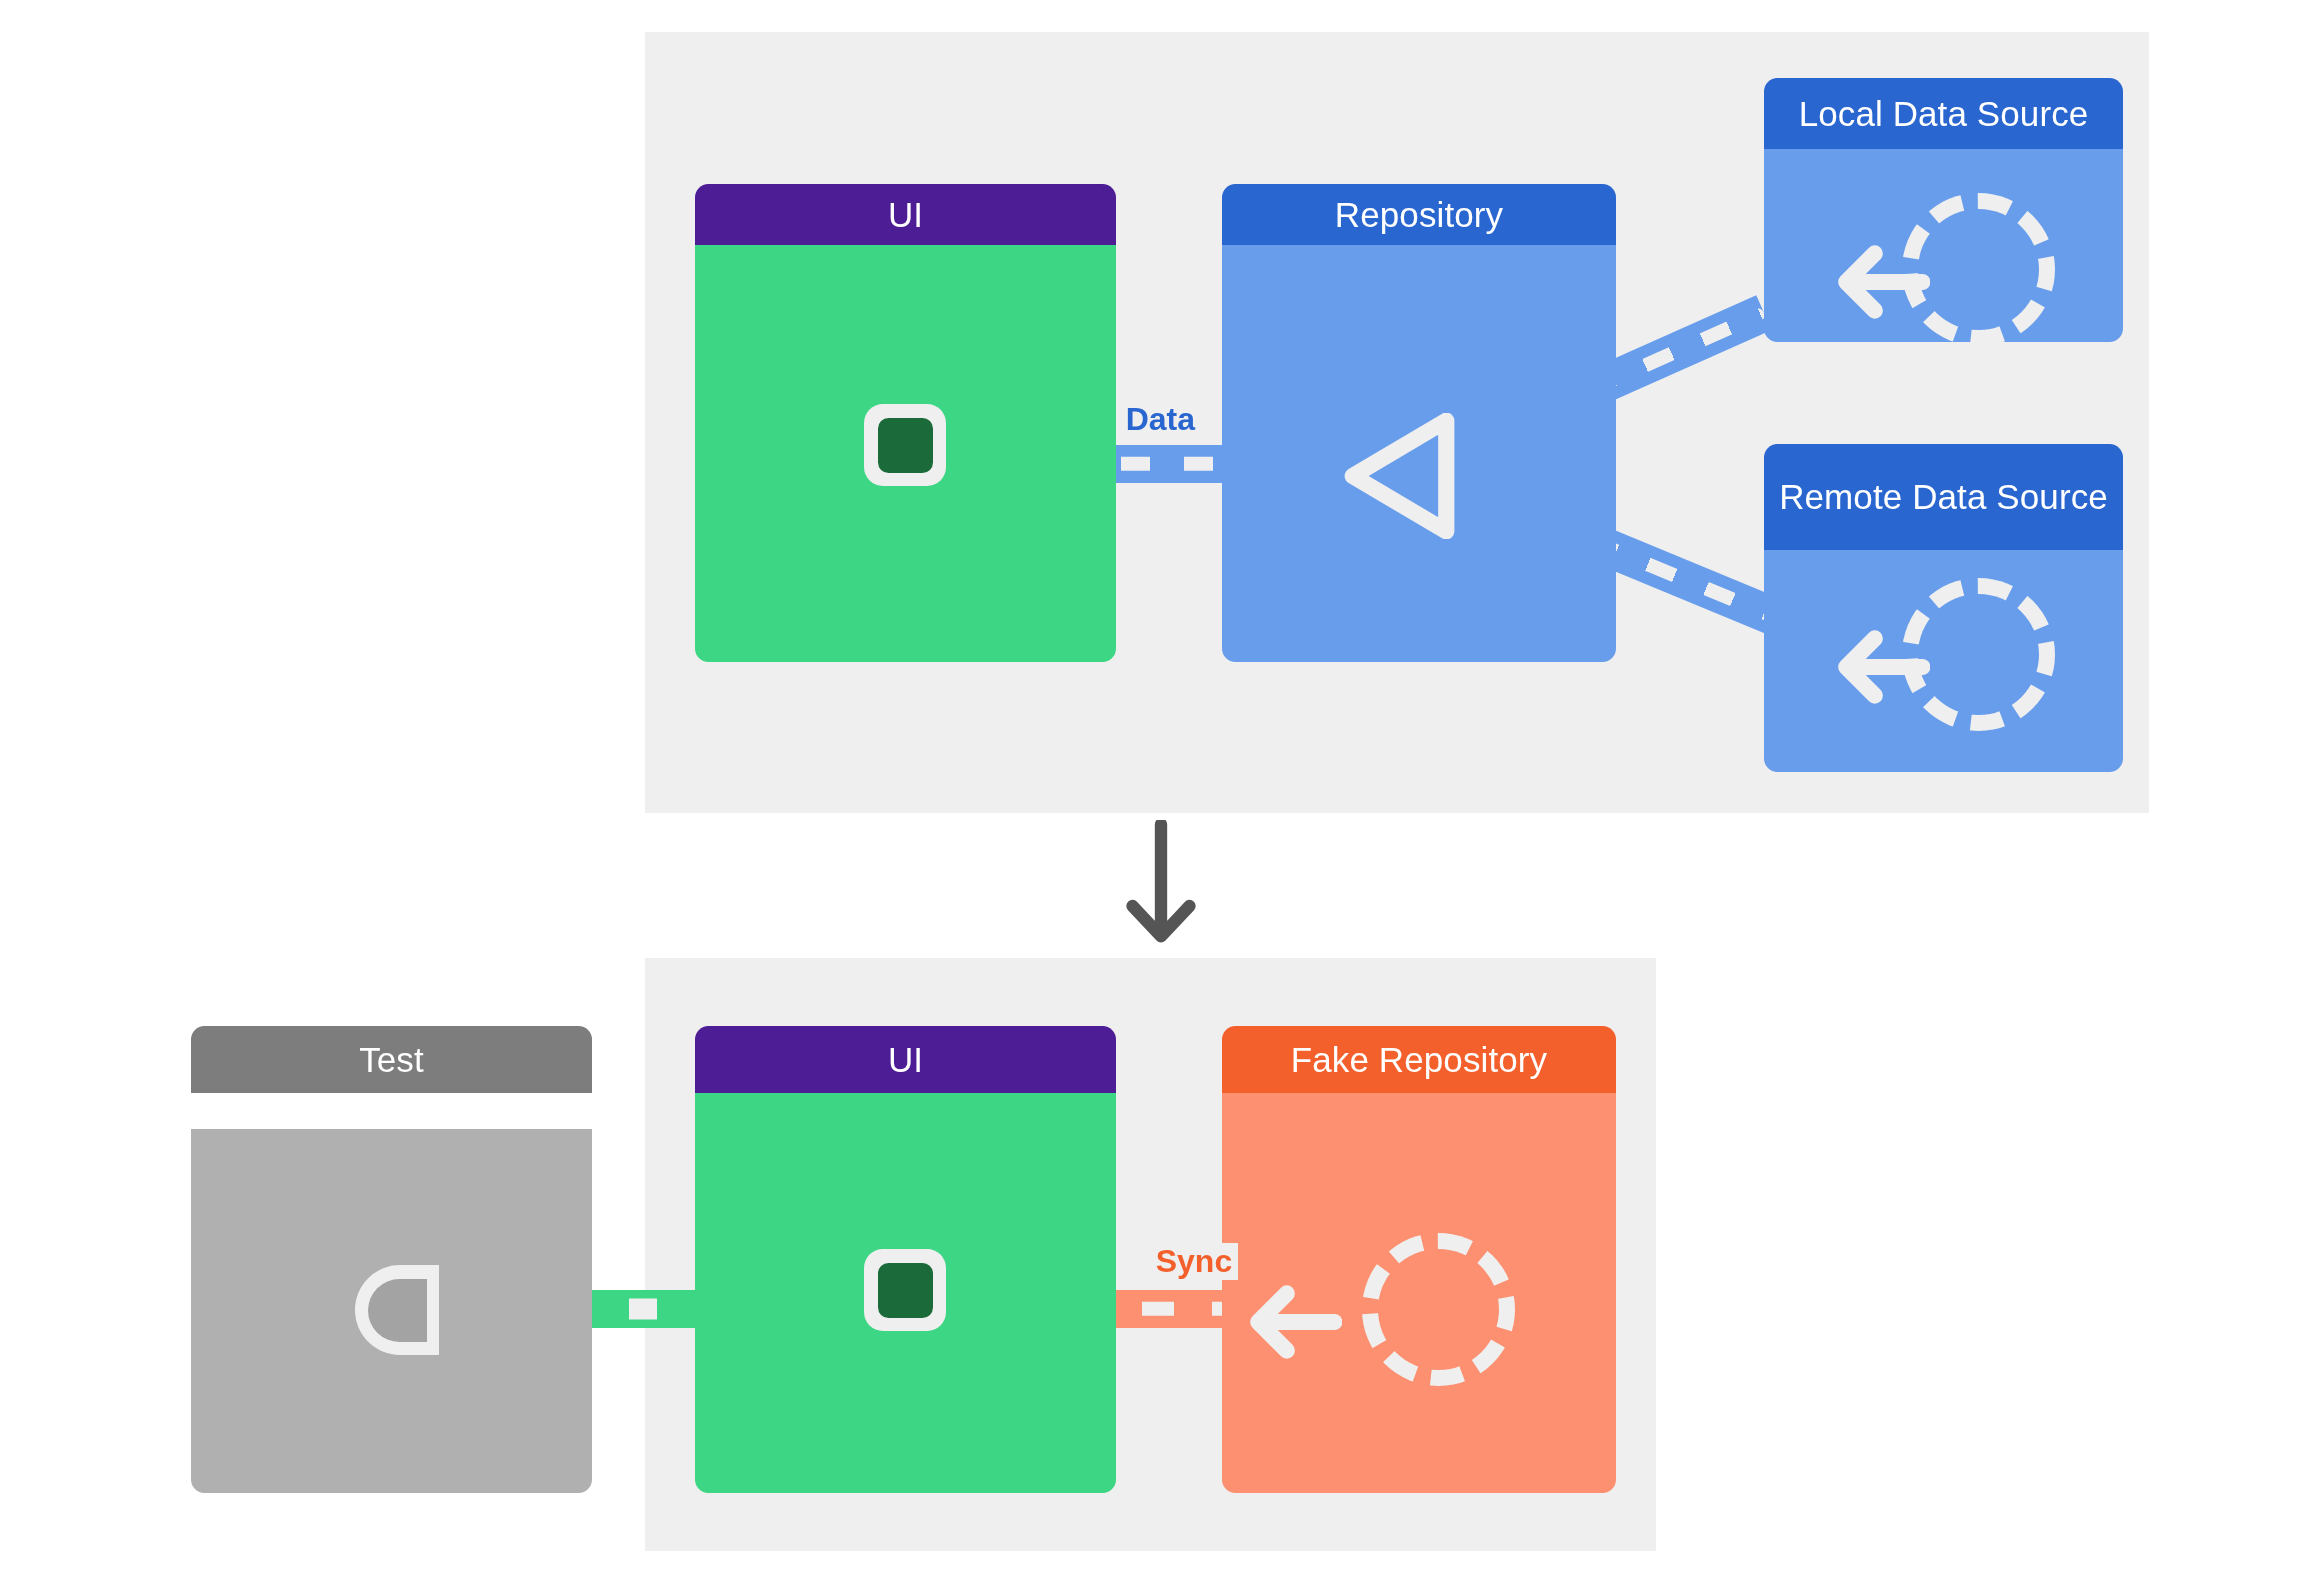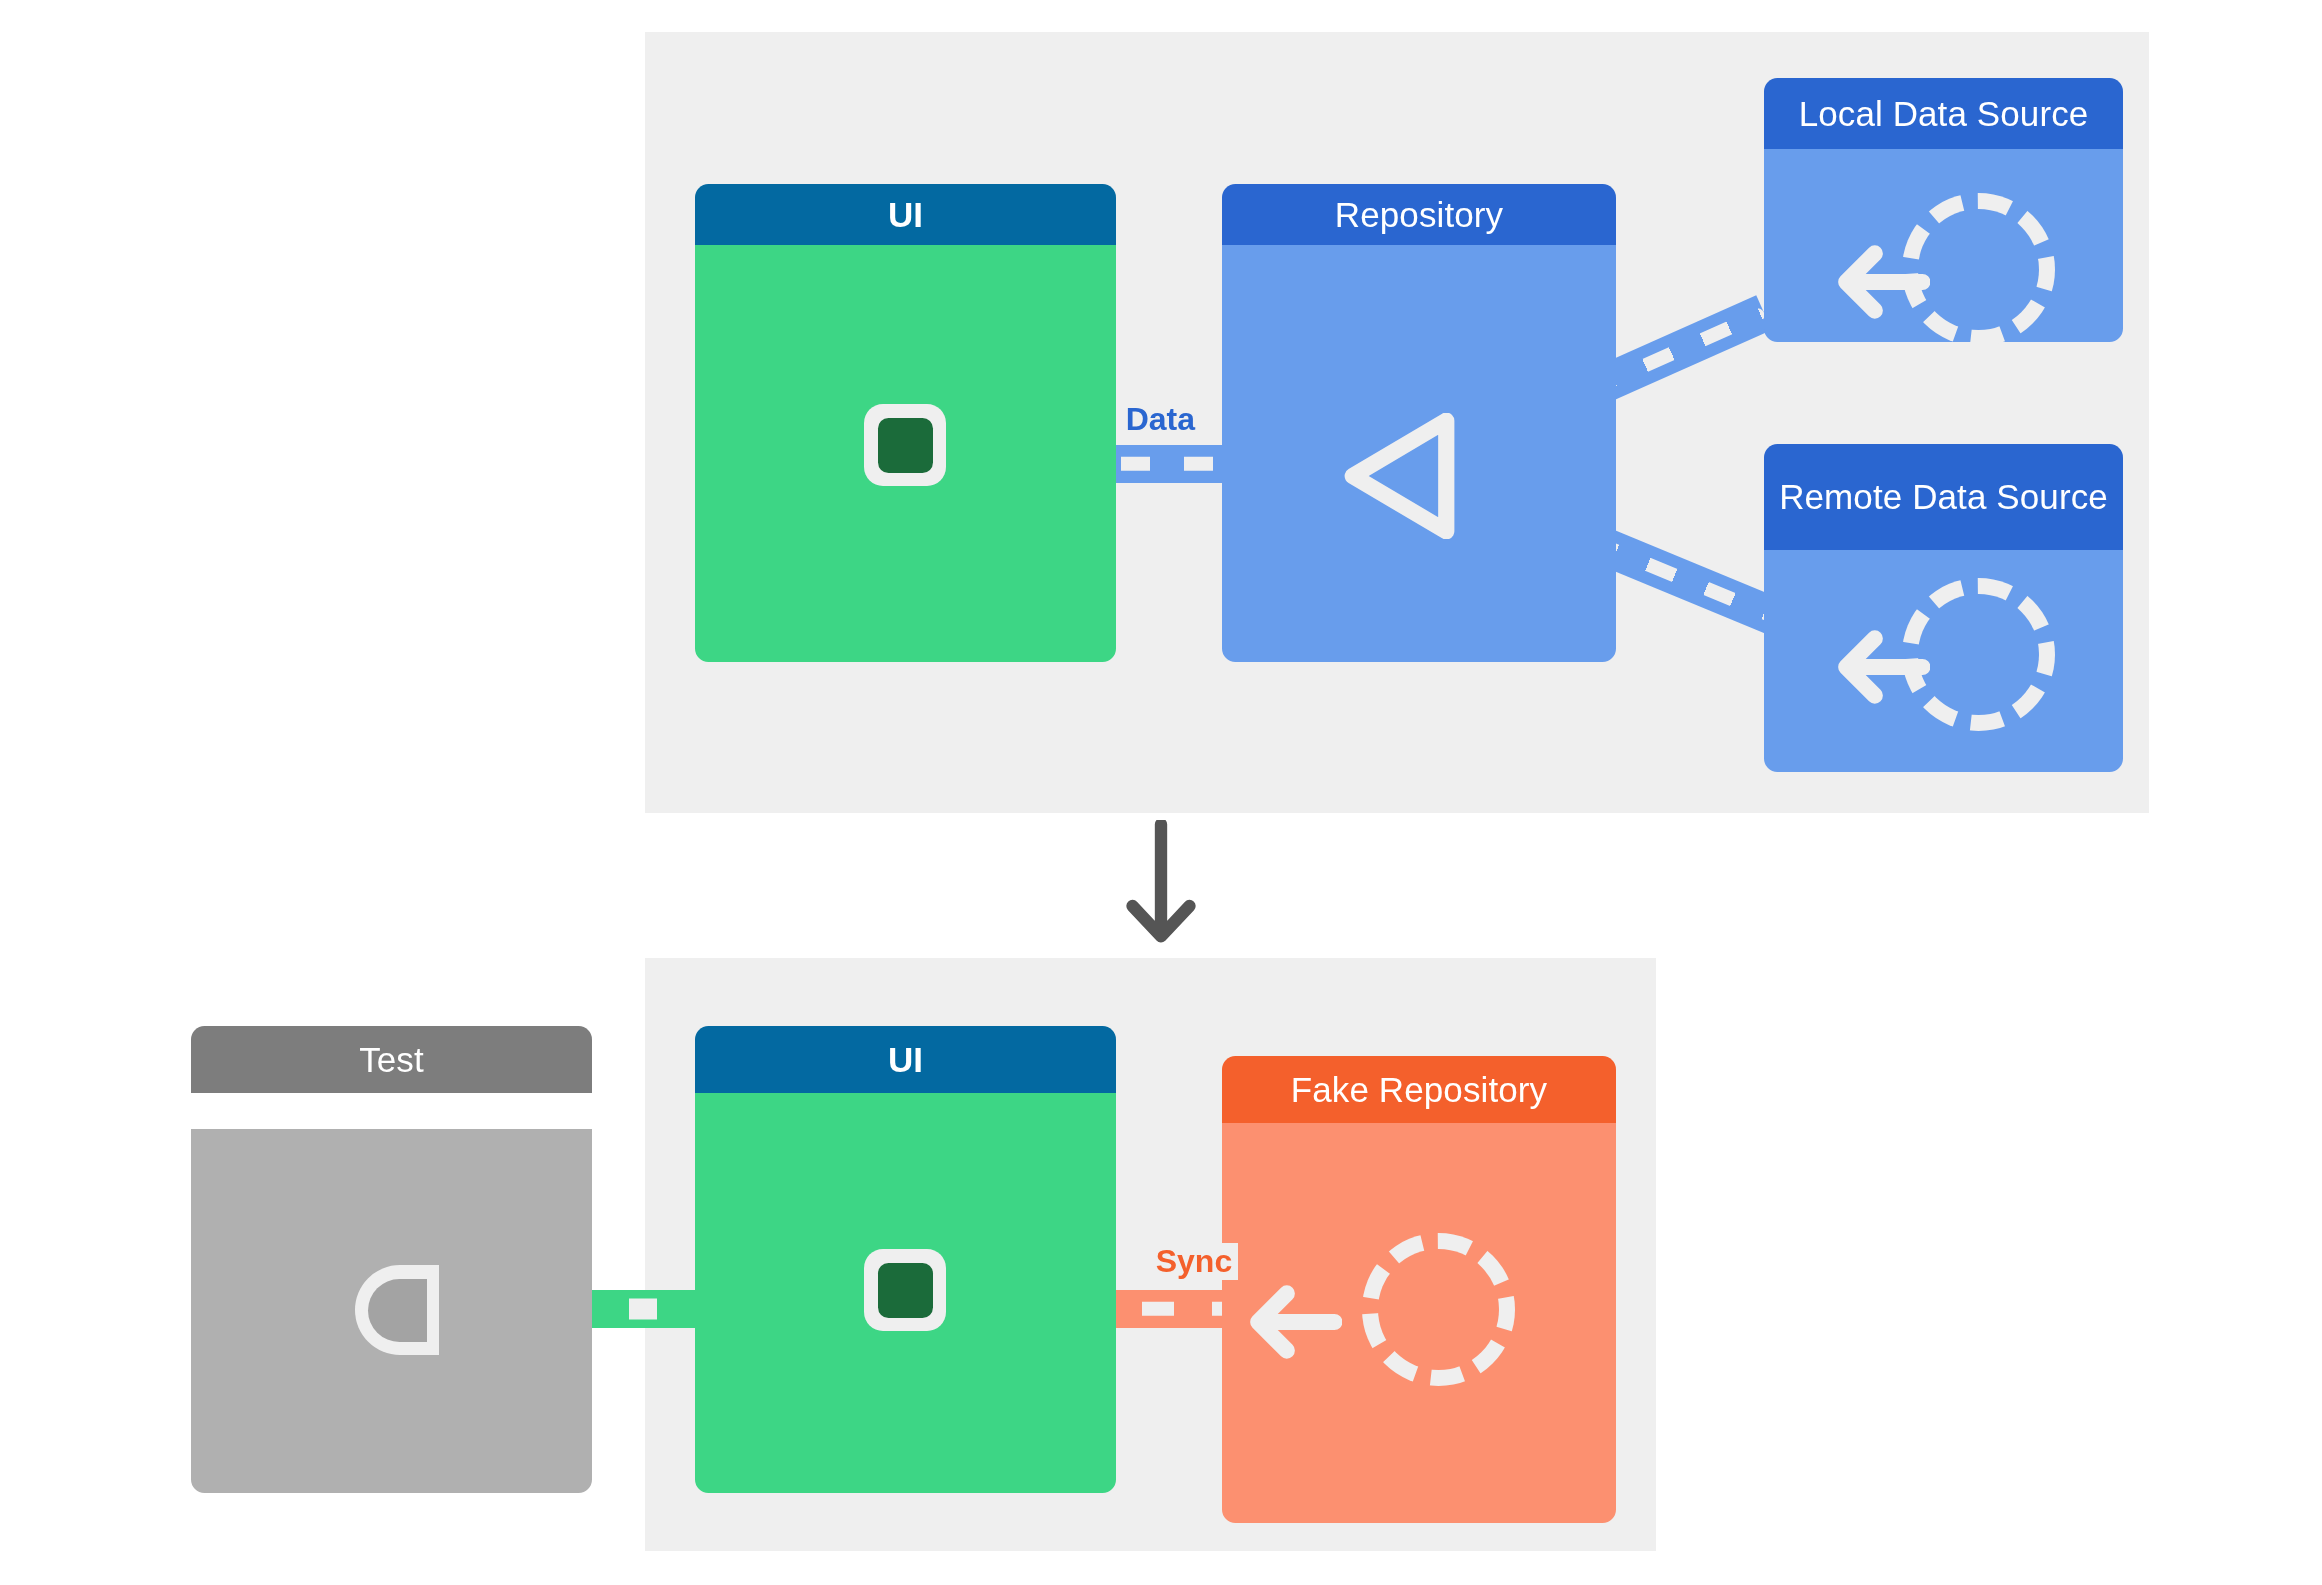--- a/index.html
+++ b/index.html
@@ -15,21 +15,21 @@
 
   
   .card{position:absolute;border-radius:13.4px;overflow:hidden;
         display:flex;flex-direction:column;}
   .card-header{flex:0 0 auto;display:flex;align-items:center;justify-content:center;
                text-align:center;color:#fff;font-size:35px;line-height:1.12;
                letter-spacing:0.1px;padding:5.7px 9.6px;box-sizing:border-box;}
   .card-body{flex:1 1 auto;position:relative;}
 
   
-  .t-green  .card-header{background:#0369a1;font-weight:bold;}
+  .t-green  .card-header{background:#4c1d95;}
   .t-green  .card-body  {background:#3DD685;}
   
   .t-blue   .card-header{background:#2A66D0;}
   .t-blue   .card-body  {background:#689DEC;}
   
   .t-orange .card-header{background:#F4602C;}
   .t-orange .card-body  {background:#FC9070;}
   
   .t-gray   .card-header{background:#7D7D7D;}
   .t-gray   .card-body  {background:#B0B0B0;}
@@ -42,21 +42,21 @@
   #card-local-ds    {left:1764px;top:78px;  width:359px; height:264px;}
   #card-local-ds    .card-header{height:71px;}
   #card-remote-ds   {left:1764px;top:444px; width:359px; height:328px;}
   #card-remote-ds   .card-header{height:106px;}
 
   
   #card-test        {left:191px; top:1026px;width:401px; height:467px;gap:36px;}
   #card-test        .card-header{height:67px;}
   #card-ui-sync     {left:695px; top:1026px;width:421px; height:467px;}
   #card-ui-sync     .card-header{height:67px;}
-  #card-fake-repo   {left:1222px;top:1026px;width:394px; height:467px;margin-top:30px;}
+  #card-fake-repo   {left:1222px;top:1026px;width:394px; height:467px;}
   #card-fake-repo   .card-header{height:67px;}
 
   
   .pipe{position:absolute;}
   .pipe-h{height:38px;}
   .pipe-dash{position:absolute;left:0;top:50%;transform:translateY(-50%);
              width:100%;height:14.3px;}
 
   
   #pipe-async{left:932px;top:445px;width:430px;background:#689DEC;}

